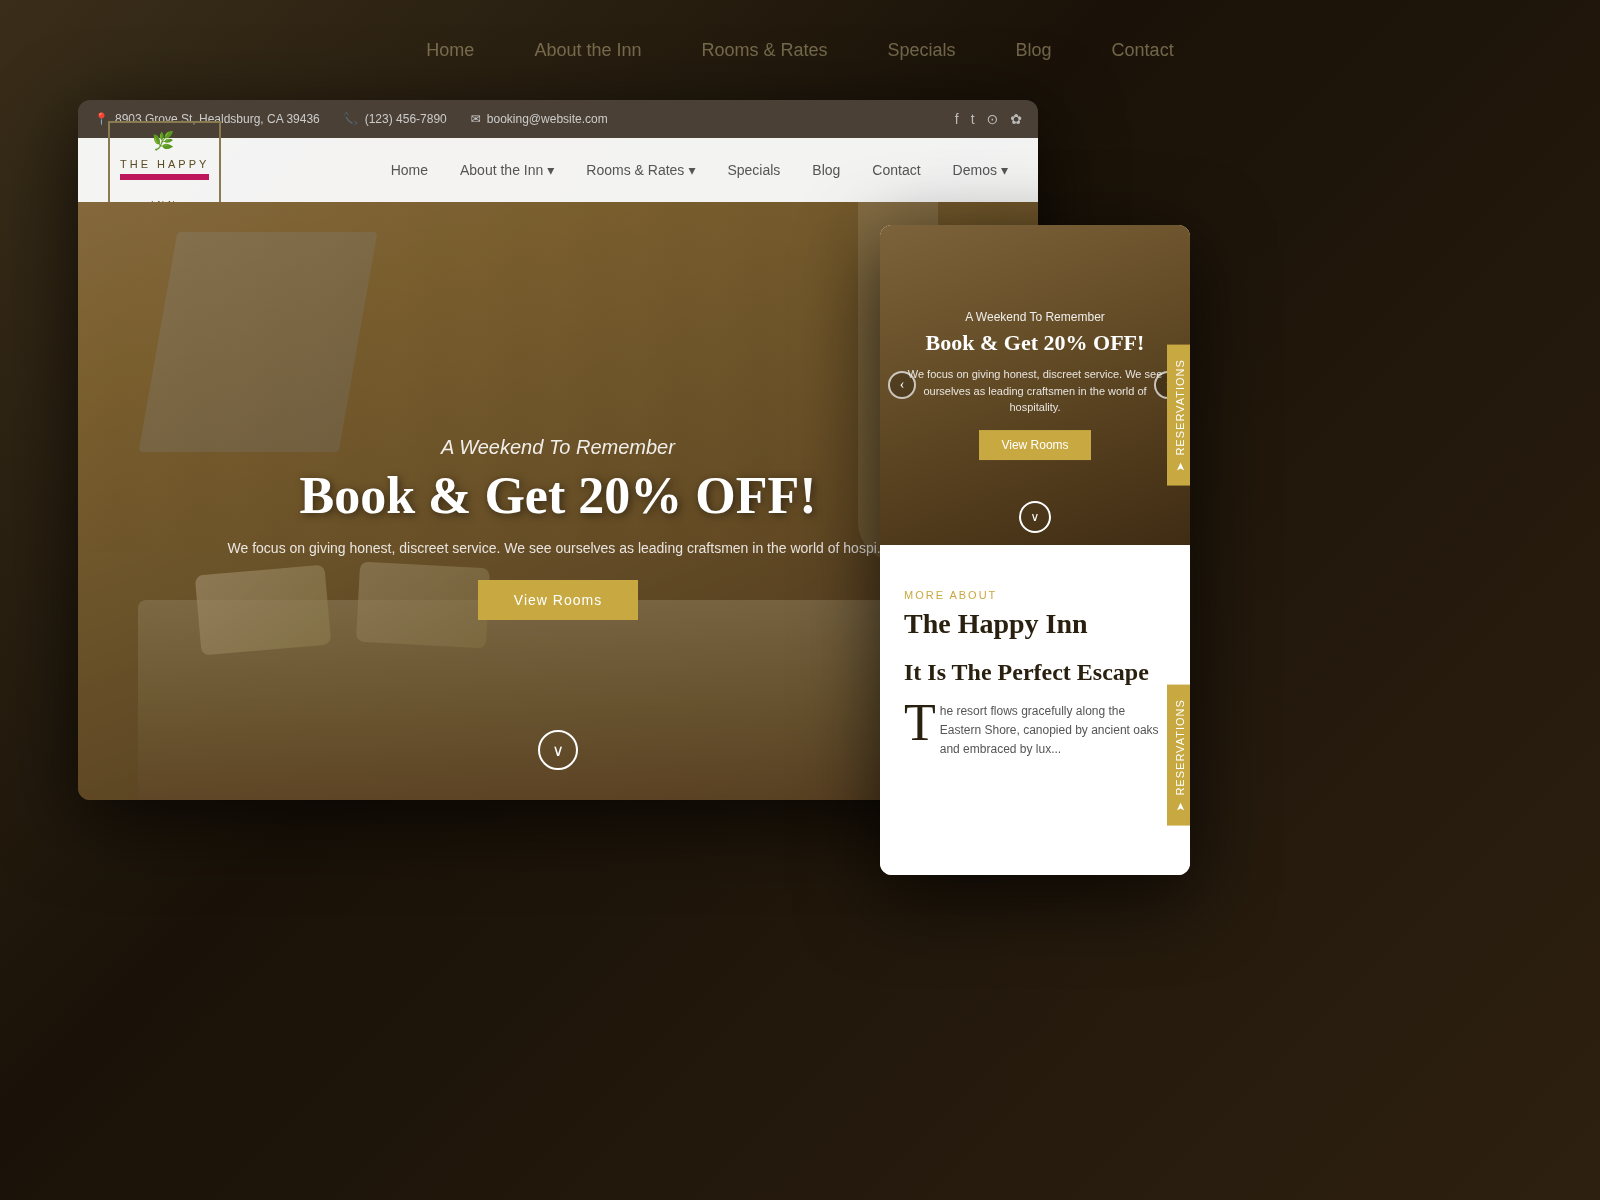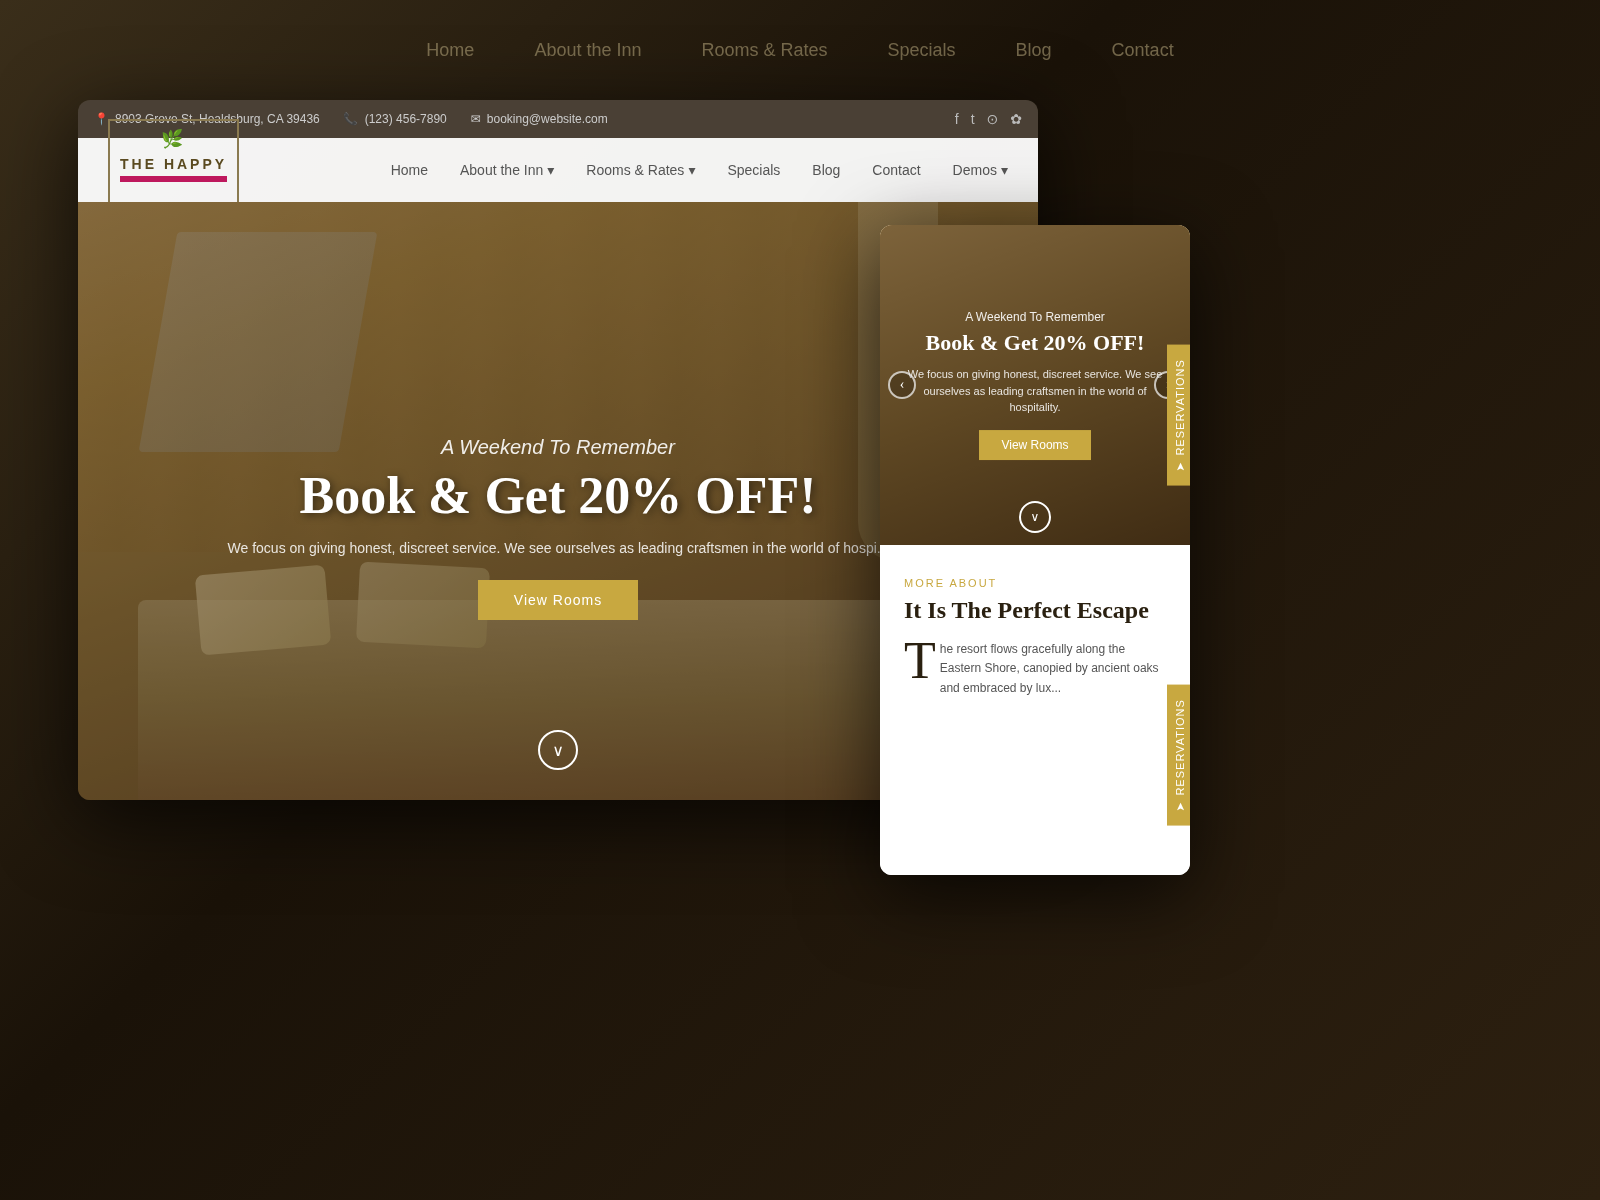--- a/index.html
+++ b/index.html
@@ -399,21 +399,21 @@
       cursor: pointer;
       z-index: 10;
       display: flex;
       align-items: center;
       gap: 6px;
     }
 
     
     .about-section {
       background: #fff;
-      padding: 32px 24px 20px;
+      padding: 44px 24px 20px;
       min-height: 330px;
     }
     .about-label {
       color: #c8a840;
       font-family: Arial, sans-serif;
       font-size: 11px;
       letter-spacing: 2px;
       text-transform: uppercase;
       margin-bottom: 6px;
     }
@@ -480,21 +480,21 @@
       <span>t</span>
       <span>⊙</span>
       <span>✿</span>
     </div>
   </div>
 
   <div class="nav-bar">
     <div class="nav-logo">
       <div class="logo-box">
         <div style="font-size:18px; color:#8a7a50; margin-bottom:2px;">🌿</div>
-        <div style="font-weight:bold; letter-spacing:3px; font-size:14px;">THE HAPPY</div>
+        <div style="font-weight:normal; letter-spacing:3px; font-size:11px;">THE HAPPY</div>
         <div style="letter-spacing:4px; font-size:9px; border-top: 6px solid #be185d; margin-top:2px; padding-top:18px;">INN</div>
       </div>
     </div>
     <div class="nav-links">
       <a class="nav-link">Home</a>
       <a class="nav-link">About the Inn <span>▾</span></a>
       <a class="nav-link">Rooms &amp; Rates <span>▾</span></a>
       <a class="nav-link">Specials</a>
       <a class="nav-link">Blog</a>
       <a class="nav-link">Contact</a>
@@ -547,20 +547,21 @@
     </div>
 
     <div class="reservations-tab">
       <span>➤</span>
       <span>RESERVATIONS</span>
     </div>
   </div>
 
   <div class="about-section">
     <p class="about-label">MORE ABOUT</p>
+    <h2 class="about-title">The Happy Inn</h2>
     <h3 class="about-subtitle">It Is The Perfect Escape</h3>
     <p class="about-text">
       <span class="about-dropcap">T</span>
       <span>he resort flows gracefully along the Eastern Shore, canopied by ancient oaks and embraced by lux...</span>
     </p>
 
     <div class="reservations-tab-2">
       <span>➤</span>
       <span>RESERVATIONS</span>
     </div>

